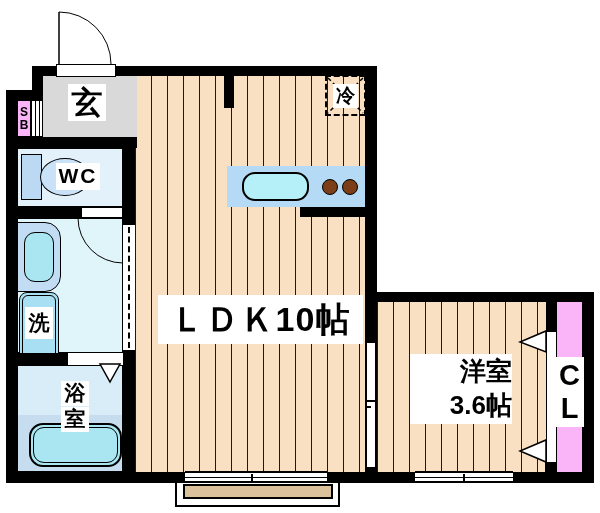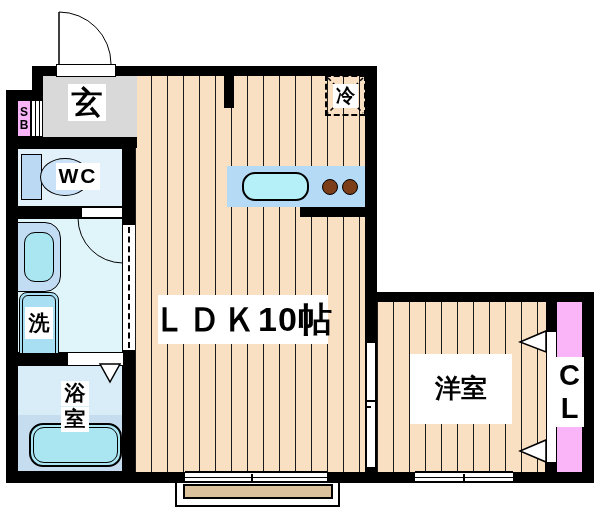--- a/index.html
+++ b/index.html
@@ -153,30 +153,31 @@
     <span style="position:static;">洗</span>
   </div>
 
   <div class="patch" style="left:61px;top:381px;width:28px;height:25px;font-size:21px;">
     <span style="position:static;">浴</span>
   </div>
   <div class="patch" style="left:61px;top:407px;width:28px;height:25px;font-size:21px;">
     <span style="position:static;">室</span>
   </div>
 
-  <div class="patch" style="left:158px;top:295px;width:170px;height:49px;font-size:34px;letter-spacing:1px;">
+  <div class="patch" style="left:158px;top:295px;width:205px;height:49px;font-size:34px;letter-spacing:1px;">
     <span style="position:static;">ＬＤＫ10帖</span>
   </div>
 
   <div class="patch" style="left:333px;top:84px;width:25px;height:24px;font-size:19px;">
     <span style="position:static;">冷</span>
   </div>
 
-  <div class="patch" style="left:410px;top:354px;width:102px;height:70px;font-size:26px;flex-direction:column;line-height:1.3;">
+  <div class="patch" style="left:410px;top:354px;width:102px;height:70px;font-size:26px;flex-direction:column;line-height:1.3;align-items:flex-end;">
     <span style="position:static;">洋室</span>
+    <span style="position:static;">3.6帖</span>
   </div>
 
   <div class="patch" style="left:555px;top:357px;width:29px;height:70px;font-size:29px;flex-direction:column;line-height:1.15;">
     <span style="position:static;">C</span>
     <span style="position:static;">L</span>
   </div>
 
 </div>
 
 </body></html>

